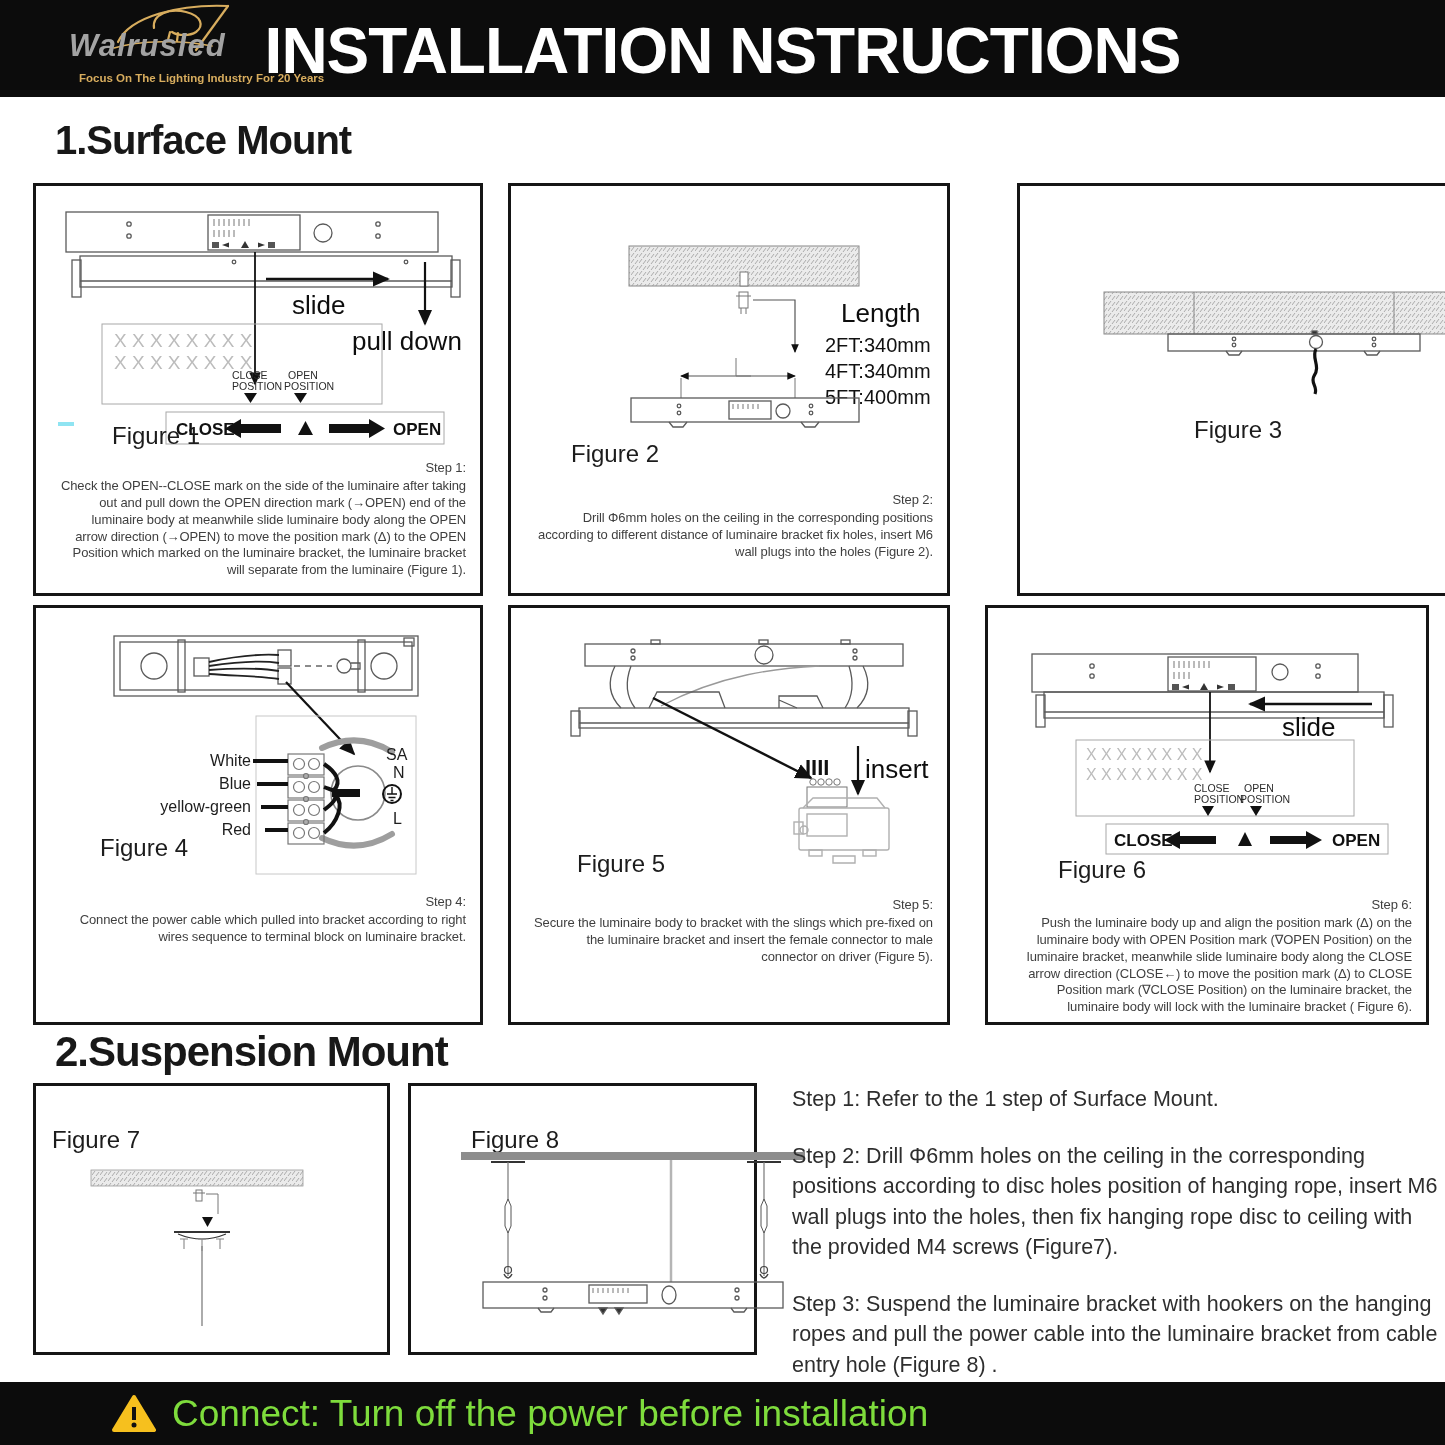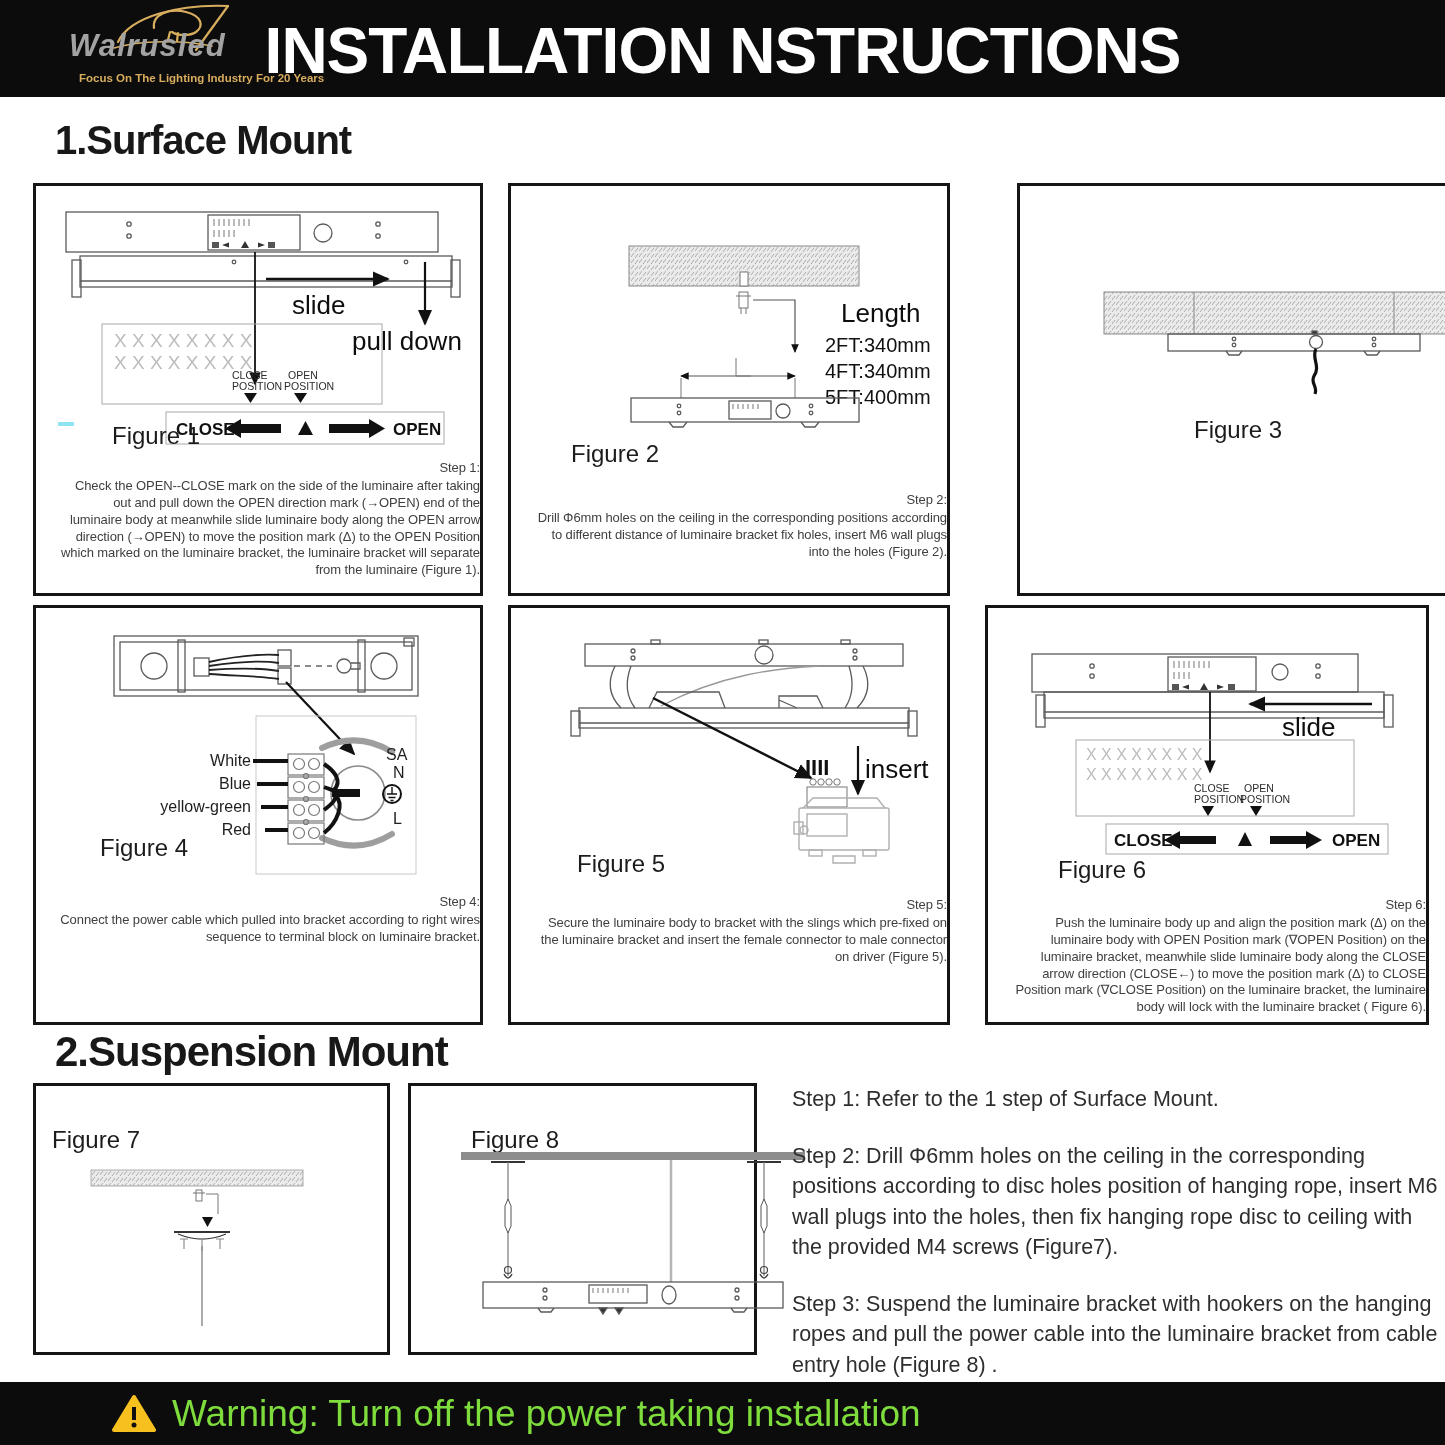--- a/index.html
+++ b/index.html
@@ -22,21 +22,21 @@
   
   .panel { position:absolute; border:3px solid #151515; background:#fff;text-align:right; }
   #p1 { left:33px;  top:183px;  width:450px; height:413px; }
   #p2 { left:508px; top:183px;  width:442px; height:413px; }
   #p3 { left:1017px; top:183px;  width:500px; height:413px; }
   #p4 { left:33px;  top:605px;  width:450px; height:420px; }
   #p5 { left:508px; top:605px;  width:442px; height:420px; }
   #p6 { left:985px; top:605px;  width:444px; height:420px; }
   #p7 { left:33px;  top:1083px; width:357px; height:272px; }
   #p8 { left:408px; top:1083px; width:349px; height:272px;padding-left:42px; }
-  .step { padding:2px 0 0 22px; color:#3f3f3f; font-size:13px; line-height:1.3; letter-spacing:-0.1px; }
+  .step { padding:2px 14px 0 22px; color:#3f3f3f; font-size:13px; line-height:1.3; letter-spacing:-0.1px; }
   .step .t { margin-bottom:1px; }
   
   .susp { position:absolute; left:792px; top:1084px; width:650px; color:#2e2e2e; font-size:21.5px; line-height:1.42; }
   .susp p { margin-bottom:26px; }
   
   .footer { position:absolute; left:0; top:1382px; width:1445px; height:63px; background:#0c0c0c; display:flex; align-items:center; }
   .warn-icon { margin-left:112px; flex:0 0 auto; }
   .warn-text { margin-left:16px; color:#7edc3c; font-size:37px; }
   
   svg text { font-family:"Liberation Sans", sans-serif; }
@@ -444,14 +444,14 @@
   <p>Step 3: Suspend the luminaire bracket with hookers on the hanging ropes and pull the power cable into the luminaire bracket from cable entry hole (Figure 8) .</p>
   <p>Step 4: Refer to the 4，5，6 steps of Surface Mount.</p>
 </div>
 
 <div class="footer">
   <svg class="warn-icon" width="44" height="40" viewBox="0 0 44 40">
     <polygon points="22,3 42,36 2,36" fill="#f6c01e" stroke="#f6c01e" stroke-width="4" stroke-linejoin="round"></polygon>
     <rect x="20" y="13" width="4" height="13" fill="#111"></rect>
     <circle cx="22" cy="31" r="2.5" fill="#111"></circle>
   </svg>
-  <div class="warn-text">Warning: Turn off the power taking installation</div>
+  <div class="warn-text">Connect: Turn off the power before installation</div>
 </div>
 
 </body></html>

